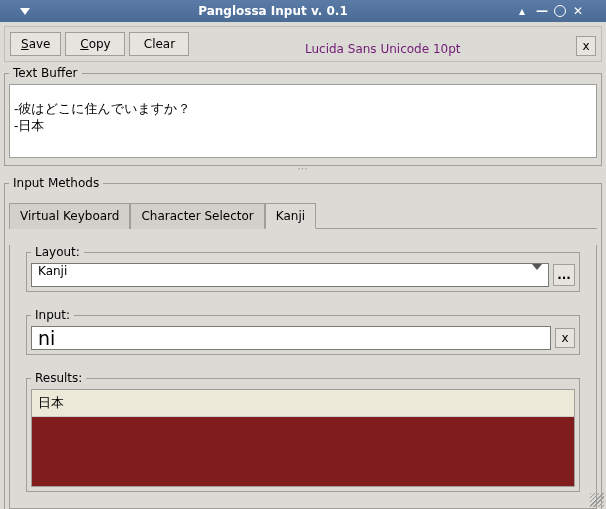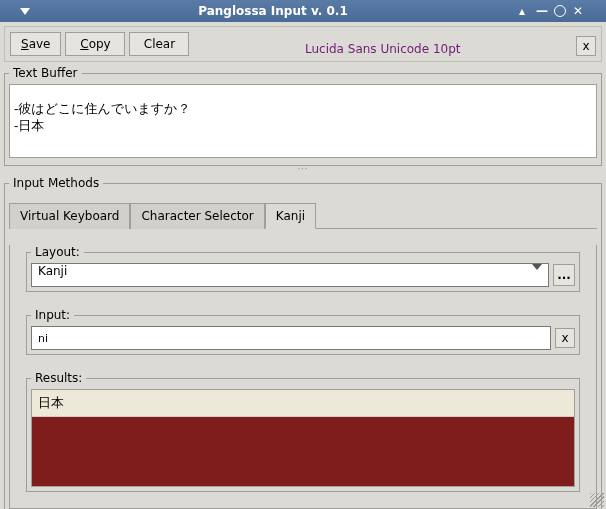--- a/index.html
+++ b/index.html
@@ -24,21 +24,21 @@
 .tabs { display: flex; border-bottom: 1px solid #a09e99; margin-top: 8px; }
 .tab { background: #d2d0cb; border: 1px solid #a09e99; border-bottom: none; padding: 5px 10px; margin-right: 0; position: relative; top: 1px; cursor: pointer; }
 .tab.active { background: #dcdad5; border-bottom: 1px solid #dcdad5; }
 .tabbody { border: 1px solid #a09e99; border-top: none; padding: 0; }
 .row { display: flex; align-items: center; gap: 4px; margin: 0; }
 .combo { flex: 1; display: flex; align-items: flex-start; background: #fff; border: 1px solid #7a7875; height: 24px; padding: 0 6px; cursor: pointer; }
 .combo .val { flex: 1; }
 .combo .arrow { width: 0; height: 0; border-left: 5px solid transparent; border-right: 5px solid transparent; border-top: 6px solid #555; }
 .dotbtn { width: 22px; height: 22px; background: #e6e4df; border: 1px solid #a09e99; display: flex; align-items: center; justify-content: center; cursor: pointer; font-weight: bold; }
 fieldset.inner { border: 1px solid #a09e99; margin: 16px; padding: 4px; }
-.textinput { flex: 1; background: #fff; border: 1px solid #7a7875; height: 24px; padding: 0 6px; font-size: 11px; }
+.textinput { flex: 1; background: #fff; border: 1px solid #7a7875; height: 24px; padding: 0 6px; font-size: 19px; }
 .results-list { background: #7f1d1d; border: 1px solid #a09e99; height: 98px; overflow: auto; }
 .results-list .item { padding: 4px 6px; background: #ece9d8; border-bottom: 1px solid #d0cec9; font-size: 13px; cursor: pointer; }
 .scrollbar { height: 16px; background: #d2d0cb; border: 1px solid #a09e99; margin-top: 4px; display: flex; }
 .scrollbar .sbtn { width: 16px; height: 14px; background: #e6e4df; border: 1px solid #a09e99; cursor: pointer; display: flex; align-items: center; justify-content: center; font-size: 9px; }
 .scrollbar .track { flex: 1; }
 .corner { position: absolute; right: 2px; bottom: 2px; width: 14px; height: 14px; cursor: nwse-resize; background: repeating-linear-gradient(135deg, #999 0 1px, transparent 1px 3px); }
 </style>
 </head>
 <body>
 

